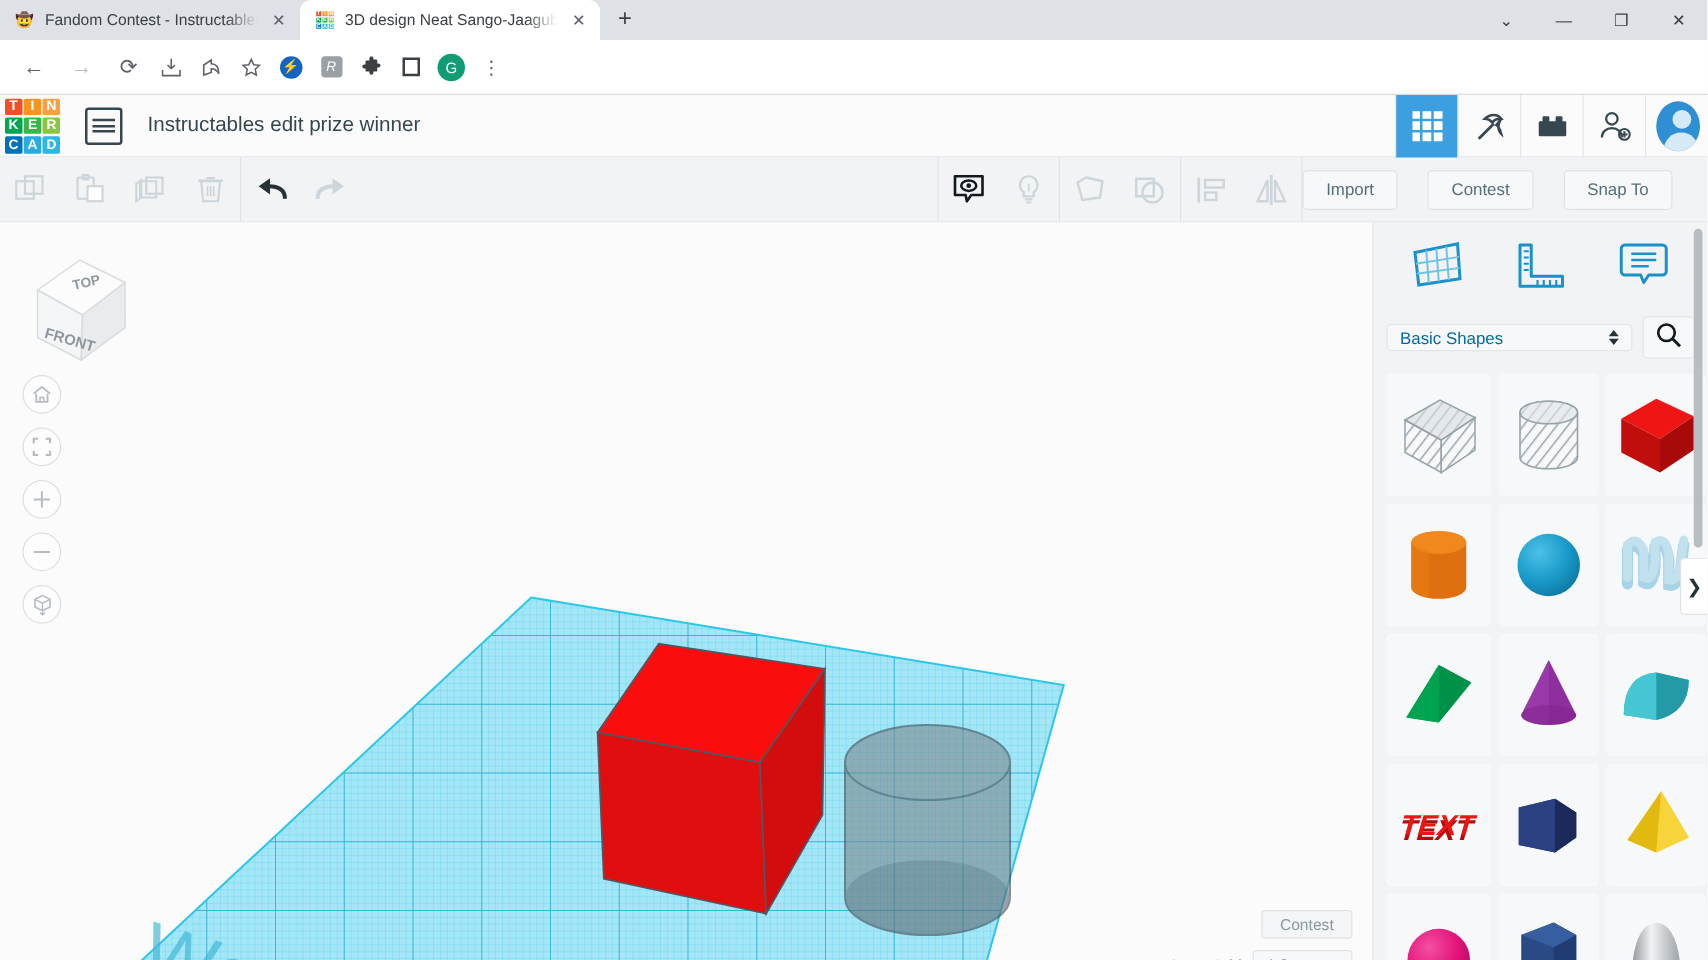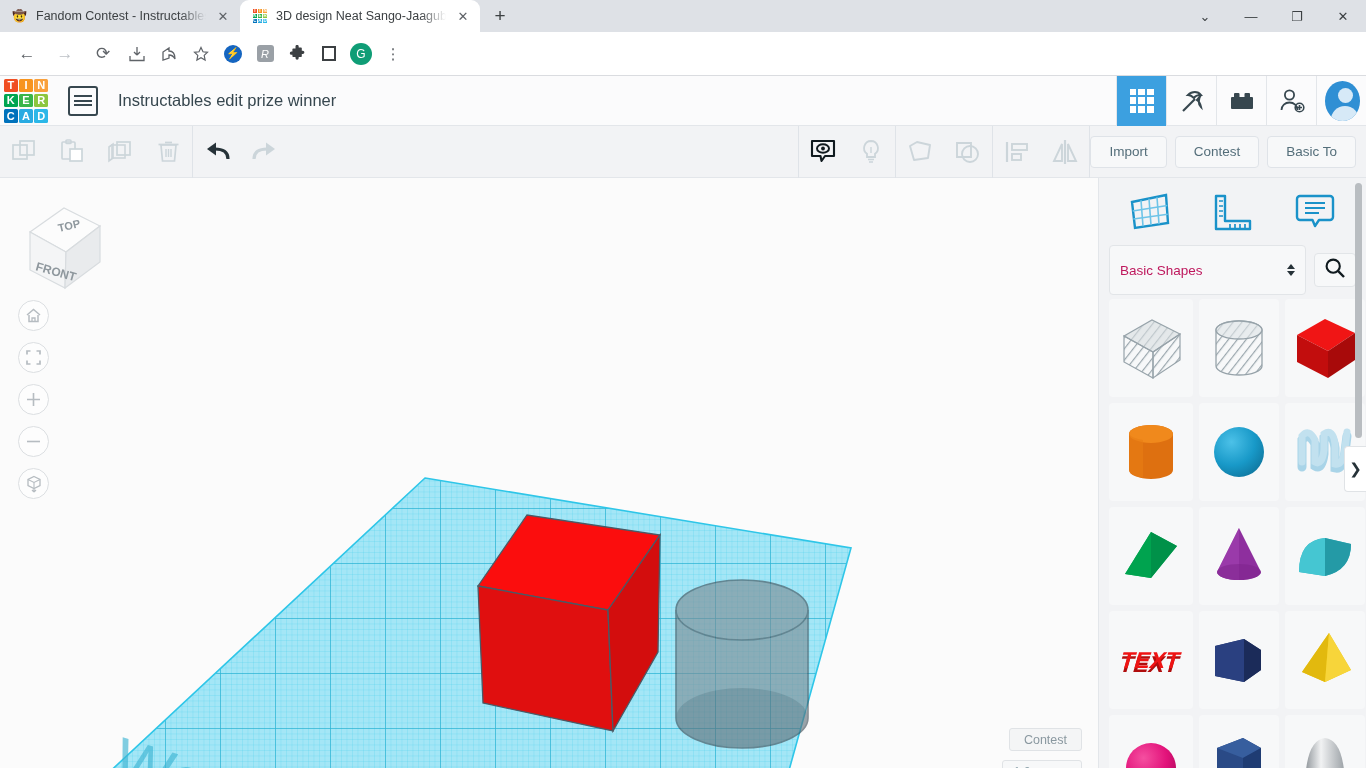--- a/index.html
+++ b/index.html
@@ -171,21 +171,21 @@
     border-bottom: 1px solid #e3e6ea;
   }
   .tb-group { display: flex; align-items: center; height: 52px; }
   .tb-sep { width: 1px; height: 52px; background: #dfe3e8; }
   .tool-btn {
     width: 48px; height: 52px; display: flex;
     align-items: center; justify-content: center;
   }
   .tool-btn svg { display: block; }
   .tb-spacer { flex: 1 1 auto; }
-  .tb-actions { display: flex; align-items: flex-start; gap: 8px; padding-right: 10px; }
+  .tb-actions { display: flex; align-items: flex-start; gap: 24px; padding-right: 28px; }
   .tb-action-btn {
     height: 32px; padding: 0 18px; background: #f7f8f9;
     border: 1px solid #dfe3e8; border-radius: 4px;
     font-size: 13.5px; color: #546e7a;
     display: flex; align-items: center;
   }
 
   
   .tc-body { display: flex; height: 616px; position: relative; }
 
@@ -244,24 +244,24 @@
   .panel-tabs {
     height: 70px; display: flex; align-items: center;
     justify-content: space-around; padding: 0 10px;
   }
   .panel-tab { width: 56px; height: 50px; display: flex; align-items: center; justify-content: center; }
   .panel-search-row {
     height: 52px; display: flex; align-items: center;
     gap: 8px; padding: 0 10px;
   }
   .shape-select {
-    flex: 1 1 auto; height: 50px; background: #f7f8f9;
+    flex: 1 1 auto; height: 22px; background: #f7f8f9;
     border: 1px solid #e2e5e8; border-radius: 4px;
     display: flex; align-items: center; padding: 0 10px;
-    font-size: 13.5px; color: #be185d;
+    font-size: 13.5px; color: #0369a1;
   }
   .stepper {
     margin-left: auto; display: flex; flex-direction: column;
     gap: 2px; align-items: center; color: #263238;
   }
   .stepper i {
     width: 0; height: 0; border-left: 4px solid transparent;
     border-right: 4px solid transparent; display: block;
   }
   .stepper i.up { border-bottom: 5px solid #263238; }
@@ -537,21 +537,21 @@
           <path d="M12 23L4 23 12 6z" fill="none" stroke="#ccd5da" stroke-width="1.9"></path>
           <path d="M18 23l8 0L18 6z" fill="none" stroke="#ccd5da" stroke-width="1.9"></path>
         </svg>
     </div>
   </div>
   <div class="tb-sep"></div>
 
   <div class="tb-actions">
     <div class="tb-action-btn">Import</div>
     <div class="tb-action-btn">Contest</div>
-    <div class="tb-action-btn">Basic To</div>
+    <div class="tb-action-btn">Snap To</div>
   </div>
 </div>
 
 <div class="tc-body">
 
   <div class="canvas">
 
     <svg width="1098" height="616" viewBox="0 0 1098 616" style="position:absolute;left:0;top:0">
       <defs>
         <pattern id="gridFine" width="5.5" height="5.5" patternUnits="userSpaceOnUse">

